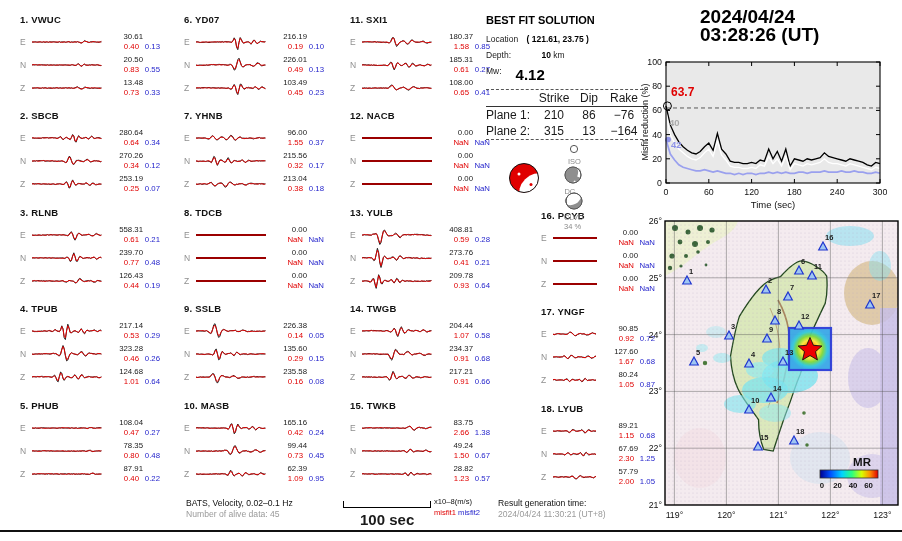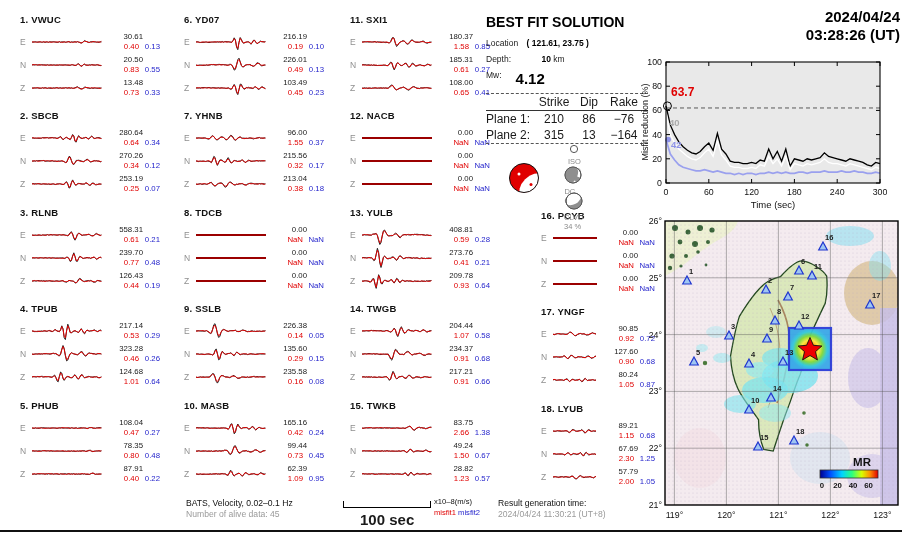--- a/index.html
+++ b/index.html
@@ -10,35 +10,35 @@
   .comp-row{display:flex;align-items:center;height:23px;}
   .comp-letter{width:12px;font-size:8.5px;color:#8f8f8f;}
   .wave{display:block;}
   .nums{font-size:7.8px;line-height:9.5px;}
   .amp{text-align:right;padding-right:17px;color:#1a1a1a;white-space:nowrap;}
   .mrow{display:flex;justify-content:flex-end;white-space:nowrap;}
   .m1{color:#e00000;text-align:right;}
   .m2{color:#2525cc;width:21px;text-align:right;}
   
   #solution{position:absolute;left:486px;top:14px;width:176px;}
-  .sol-title{font-size:14px;font-weight:bold;margin-bottom:8px;color:#000;}
+  .sol-title{font-size:11px;font-weight:bold;margin-bottom:8px;color:#000;}
   .sol-row{font-size:8.5px;margin-bottom:6px;color:#222;}
   .sol-val{font-weight:bold;color:#000;}
   .mw-big{font-size:15px;font-weight:bold;margin-left:14px;color:#000;}
   .sdr-table{width:162px;font-size:12px;border-top:1px dashed #555;border-bottom:1px dashed #555;margin-top:4px;}
   .sdr-hdr,.sdr-row{display:grid;grid-template-columns:48px 40px 30px 40px;align-items:center;height:16px;}
   .sdr-hdr{border-bottom:1px solid #333;}
   .c{text-align:center;}
   #mech{position:absolute;left:486px;top:138px;width:176px;height:80px;}
   .dec-item{position:absolute;display:flex;align-items:center;gap:4px;flex-direction:column;}
   .dec-label{font-size:7.5px;line-height:8.5px;color:#8a8a8a;}
   
   #misfit{position:absolute;left:640px;top:56px;width:262px;height:158px;}
   #map{position:absolute;left:640px;top:208px;width:262px;height:328px;}
-  #datehead{position:absolute;left:700px;top:8px;width:200px;text-align:right;font-weight:bold;font-size:15px;line-height:18px;color:#000;}
+  #datehead{position:absolute;left:700px;top:8px;width:200px;text-align:left;font-weight:bold;font-size:19px;line-height:18px;color:#000;}
   
   .foot{position:absolute;font-size:8.6px;line-height:11px;}
   .gray{color:#9a9a9a;}
   #sbar{position:absolute;left:343px;top:501px;width:86px;height:7px;border-left:1px solid #000;border-right:1px solid #000;}
   #sbar .bar{position:absolute;left:0;right:0;top:6px;height:1px;background:#000;}
   #sbar-label{position:absolute;left:360px;top:511px;font-size:15px;font-weight:bold;}
   #units{position:absolute;left:434px;top:497px;font-size:7.6px;line-height:10.5px;}
   #bottomline{position:absolute;left:0;top:530px;width:902px;height:2px;background:#111;}
 </style>
 </head>
@@ -776,21 +776,21 @@
         </div>
         <div class="comp-row">
           <span class="comp-letter">N</span>
           <svg width="44" height="26" class="wave">
             <path d="M0,13 L1.0,13.0 L2.2,13.0 L3.4,12.9 L4.6,13.2 L5.8,12.9 L7.0,12.9 L8.2,13.1 L9.4,12.8 L10.6,12.0 L11.8,12.0 L13.0,13.1 L14.2,14.5 L15.4,14.6 L16.6,12.9 L17.8,11.2 L19.0,11.5 L20.2,12.2 L21.4,13.7 L22.6,13.7 L23.8,13.4 L25.0,12.7 L26.2,13.0 L27.4,12.9 L28.6,12.9 L29.8,13.2 L31.0,13.4 L32.2,13.8 L33.4,12.4 L34.6,12.0 L35.8,12.0 L37.0,13.0 L38.2,14.4 L39.4,14.0 L40.6,13.7 L41.8,12.3 L43.0,12.1" stroke="#111" stroke-width="0.9" fill="none"></path>
             <path d="M0,13 L1.0,13.0 L2.2,12.8 L3.4,12.7 L4.6,12.7 L5.8,13.2 L7.0,13.3 L8.2,12.7 L9.4,12.9 L10.6,12.1 L11.8,12.0 L13.0,13.0 L14.2,14.5 L15.4,14.3 L16.6,12.7 L17.8,11.7 L19.0,11.3 L20.2,12.5 L21.4,13.2 L22.6,13.8 L23.8,13.5 L25.0,12.7 L26.2,12.7 L27.4,12.9 L28.6,12.8 L29.8,13.6 L31.0,13.5 L32.2,13.6 L33.4,13.1 L34.6,12.5 L35.8,12.4 L37.0,12.8 L38.2,14.0 L39.4,13.7 L40.6,13.5 L41.8,12.5 L43.0,12.3" stroke="#e00000" stroke-width="1" fill="none"></path>
           </svg>
           <div class="nums" style="width: 58px;">
             <div class="amp">127.60</div>
             <div class="mrow">
-              <span class="m1">0.90</span>
+              <span class="m1">1.67</span>
               <span class="m2">0.68</span>
             </div>
           </div>
         </div>
         <div class="comp-row">
           <span class="comp-letter">Z</span>
           <svg width="44" height="26" class="wave">
             <path d="M0,13 L1.0,12.3 L2.2,12.9 L3.4,13.4 L4.6,13.1 L5.8,13.1 L7.0,12.7 L8.2,13.0 L9.4,13.0 L10.6,13.5 L11.8,12.9 L13.0,12.0 L14.2,11.8 L15.4,13.6 L16.6,14.4 L17.8,13.4 L19.0,12.2 L20.2,12.3 L21.4,12.9 L22.6,13.1 L23.8,12.9 L25.0,13.0 L26.2,12.4 L27.4,13.1 L28.6,14.7 L29.8,14.4 L31.0,12.2 L32.2,11.4 L33.4,12.5 L34.6,13.5 L35.8,13.0 L37.0,13.2 L38.2,13.0 L39.4,12.7 L40.6,13.0 L41.8,13.3 L43.0,13.1" stroke="#111" stroke-width="0.9" fill="none"></path>
             <path d="M0,13 L1.0,12.4 L2.2,12.6 L3.4,13.0 L4.6,13.2 L5.8,12.8 L7.0,13.2 L8.2,12.8 L9.4,13.0 L10.6,13.3 L11.8,12.8 L13.0,12.3 L14.2,12.3 L15.4,13.4 L16.6,14.6 L17.8,13.6 L19.0,12.6 L20.2,12.6 L21.4,13.2 L22.6,13.4 L23.8,13.1 L25.0,13.0 L26.2,12.2 L27.4,13.1 L28.6,14.3 L29.8,13.9 L31.0,12.6 L32.2,11.6 L33.4,12.5 L34.6,13.6 L35.8,13.2 L37.0,13.1 L38.2,13.0 L39.4,12.7 L40.6,12.8 L41.8,13.3 L43.0,13.0" stroke="#e00000" stroke-width="1" fill="none"></path>
           </svg>

